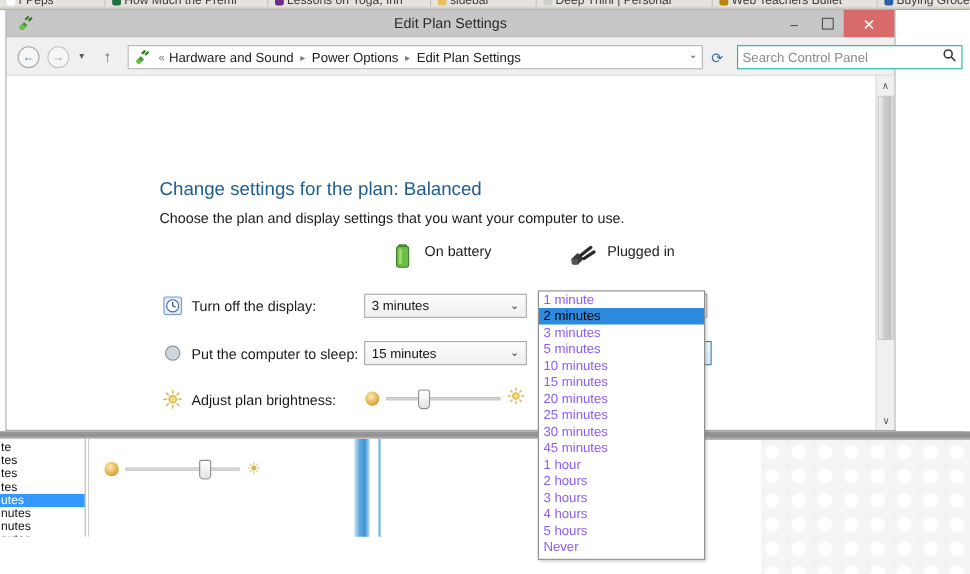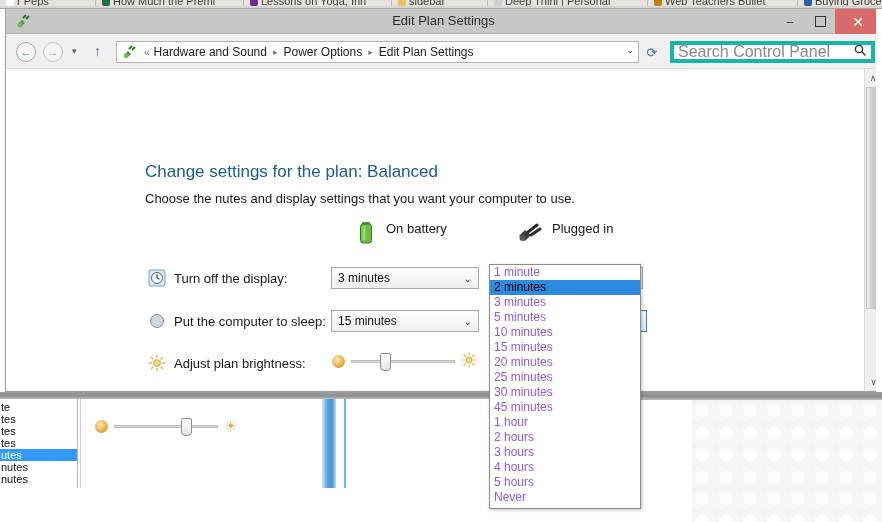--- a/index.html
+++ b/index.html
@@ -90,21 +90,21 @@
   }
   .tab .favi {
     display: inline-block; width: 8px; height: 8px;
     border-radius: 2px; margin-right: 3px; vertical-align: -1px;
   }
 
   
   #window {
     position: absolute;
     left: 5px; top: 9px;
-    width: 877px; height: 383px;
+    width: 809px; height: 383px;
     background: #f0f0f0;
     border: 1px solid #a0a0a0;
     border-top: none;
   }
   .titlebar {
     position: relative;
     height: 25px;
     background: #c7c7c7;
     border-bottom: 1px solid #b5b5b5;
   }
@@ -165,23 +165,23 @@
   .refreshbtn {
     position: absolute; left: 634px; top: 7px;
     width: 24px; height: 22px;
     display: flex; align-items: center; justify-content: center;
     font-size: 13px; color: #3e6f9e;
   }
   .searchbox {
     position: absolute; left: 664px; top: 7px;
     width: 205px; height: 22px;
     background: #fff;
-    border: 4px solid #14b8a6;
+    border: 1px solid #14b8a6;
     display: flex; align-items: center;
-    font-size: 16px; color: #8a8a8a;
+    font-size: 12px; color: #8a8a8a;
     padding: 0 4px;
   }
   .searchbox .sicon { margin-left: auto; color: #444; font-size: 12px; }
 
   
   .content {
     position: relative;
     height: 321px;
     background: #ffffff;
     overflow: hidden;
@@ -384,21 +384,21 @@
           <circle cx="5" cy="5" r="3.6" fill="none" stroke="#333" stroke-width="1.4"></circle>
           <line x1="7.8" y1="7.8" x2="11.5" y2="11.5" stroke="#333" stroke-width="1.4"></line>
         </svg>
       </span>
     </div>
   </div>
 
   <div class="content">
 
     <div class="page-heading">Change settings for the plan: Balanced</div>
-    <div class="page-sub">Choose the nutes and display settings that you want your computer to use.</div>
+    <div class="page-sub">Choose the plan and display settings that you want your computer to use.</div>
 
     <div class="col-head battery">
       <span>
         <svg width="20" height="24" viewBox="0 0 20 24">
           <rect x="6" y="1" width="8" height="2.5" rx="1" fill="#4f8f35"></rect>
           <rect x="4.5" y="3" width="11" height="19" rx="2.5" fill="#6dbd46" stroke="#3f7a2c" stroke-width="1"></rect>
           <rect x="6.5" y="5" width="3" height="14" rx="1.5" fill="#a7e07e" opacity=".8"></rect>
         </svg>
       </span>
       <span class="lbl">On battery</span>

